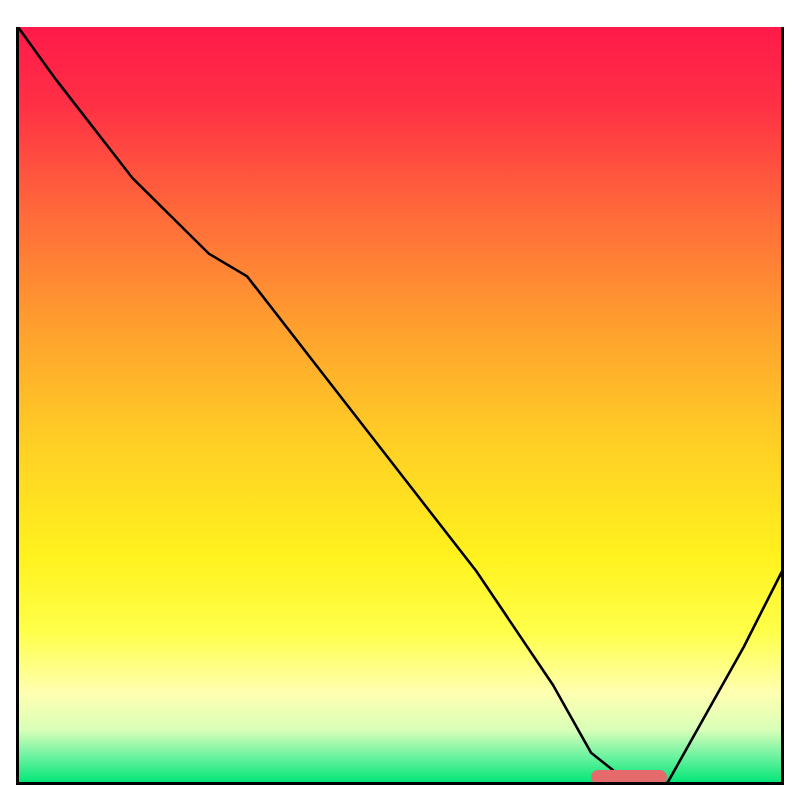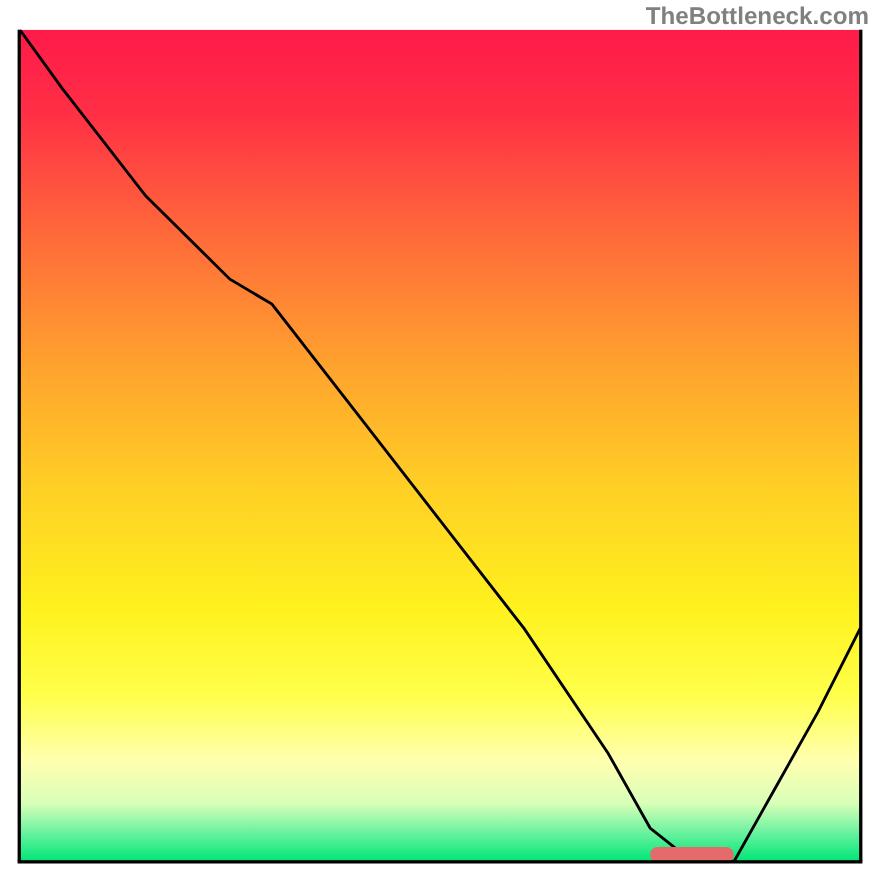--- a/index.html
+++ b/index.html
@@ -48,21 +48,20 @@
   .axis-line {
     position: absolute;
     background: #000000;
   }
 </style>
 </head>
 <body>
 
 <div class="container">
 
-  <div class="watermark">TheBottleneck.com</div>
 
   <div class="plot-area">
 
     <svg class="gradient-bg" viewBox="0 0 764 756" preserveAspectRatio="none">
       <defs>
         <linearGradient id="g1" x1="0" y1="0" x2="0" y2="1">
             <stop offset="0%" stop-color="#ff1a4a"></stop>
             <stop offset="10%" stop-color="#ff2f45"></stop>
             <stop offset="25%" stop-color="#ff6b3a"></stop>
             <stop offset="40%" stop-color="#ffa12e"></stop>

